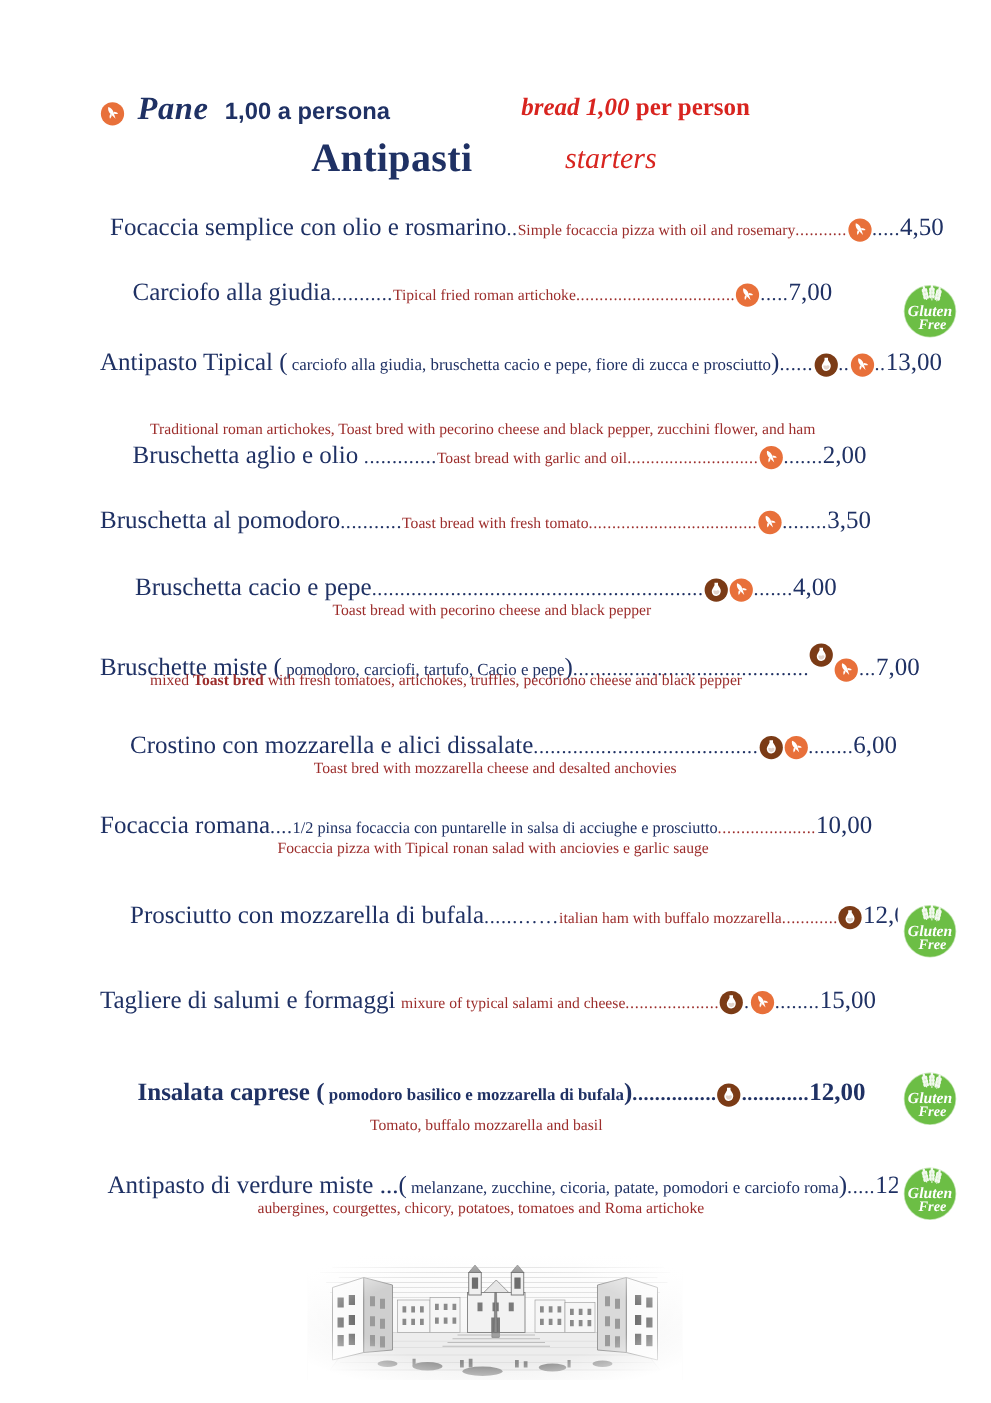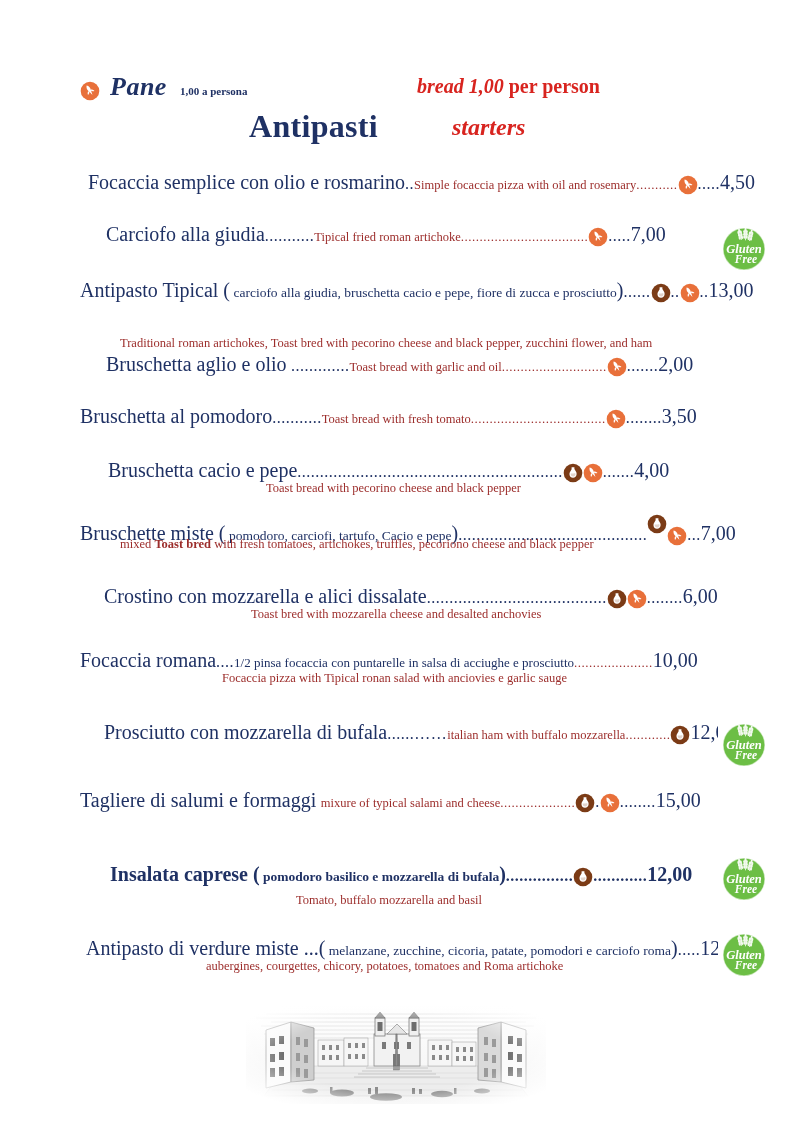--- a/index.html
+++ b/index.html
@@ -16,40 +16,40 @@
   
   .header{position:absolute;left:0;top:72px;width:793px;height:80px;}
   .bread-row{position:absolute;left:80px;top:0;width:640px;height:32px;}
   .bread-icon{display:inline-block;vertical-align:-5px;margin-right:6px;}
   .pane-word{
     font-family:"Liberation Serif", serif;
     font-weight:bold;font-style:italic;font-size:26px;color:#1f3164;
     letter-spacing:.5px;
   }
   .pane-price{
-    font-family:Liberation Serif, serif;
-    font-weight:bold;font-size:11px;color:#1f3164;margin-left:9px;
+    font-family:Liberation Sans, sans-serif;
+    font-weight:bold;font-size:19px;color:#1f3164;margin-left:9px;
   }
   .bread-en{
     position:absolute;left:337px;top:3px;
     font-family:"Liberation Serif", serif;
     font-weight:bold;font-style:italic;font-size:20px;color:#d8241f;
     white-space:nowrap;
   }
   .bread-en .small{font-size:20px;font-style:normal;}
   .titles{position:absolute;left:0;top:36px;width:793px;height:44px;}
   .title-it{
     position:absolute;left:249px;top:0;
     font-family:"Liberation Serif", serif;
     font-weight:bold;font-size:32px;color:#1f3164;letter-spacing:.3px;
   }
   .title-en{
     position:absolute;left:452px;top:6px;
     font-family:"Liberation Serif", serif;
-    font-weight:bold;font-style:italic;font-size:24px;color:#d8241f;
+    font-weight:normal;font-style:italic;font-size:24px;color:#d8241f;
   }
 
   
   .items{position:absolute;left:0;top:172px;width:793px;}
   .item{position:relative;width:793px;}
   .line{
     position:relative;
     white-space:nowrap;
     font-size:20px;
     line-height:1.05;

